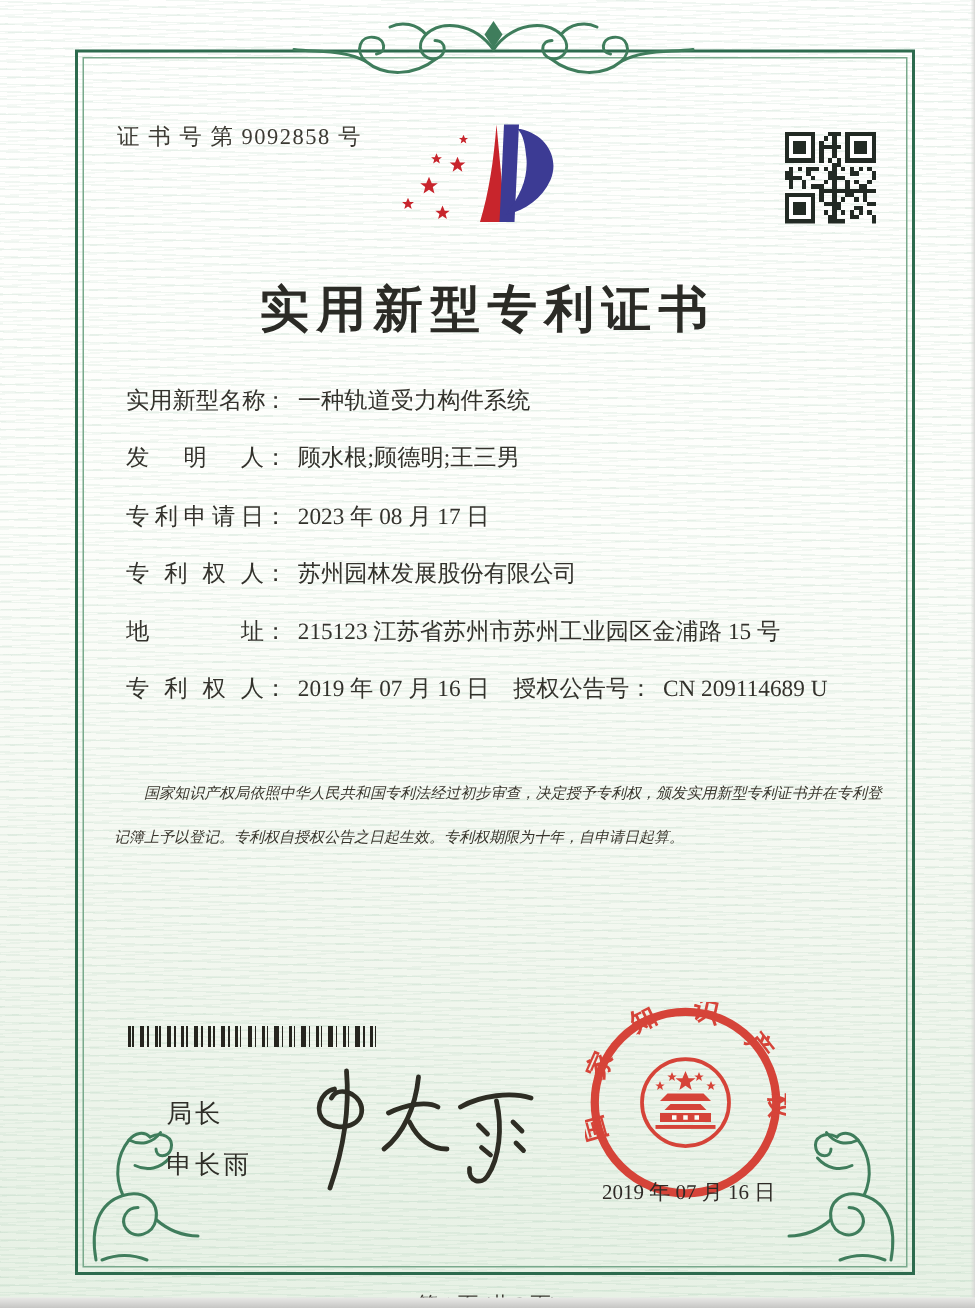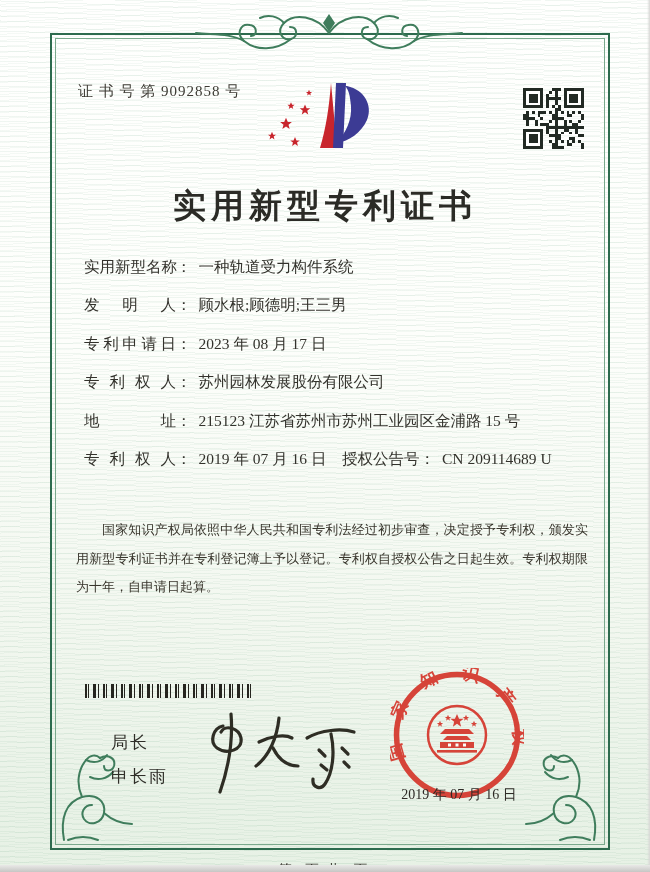--- a/index.html
+++ b/index.html
@@ -30,21 +30,21 @@
   .logo{position:absolute;left:263px;top:78px;width:112px;height:82px;}
   .qr{position:absolute;left:523px;top:88px;width:61px;height:61px;}
   .title{position:absolute;left:0;right:0;top:184px;text-align:center;
     font-size:33px;font-weight:600;letter-spacing:5px;color:#2b2b26;}
   .fields{position:absolute;left:84px;top:257px;right:58px;font-size:15.5px;}
   .field{height:38.4px;position:relative;white-space:nowrap;}
   .flabel{display:inline-block;width:92px;text-align:justify;text-align-last:justify;}
   .fvalue{margin-left:7px;}
   .grant-no-group{position:absolute;left:246px;top:0;margin-left:12px;}
   .paras{position:absolute;left:76px;right:62px;top:516px;
-    font-size:13px;line-height:28.5px;text-align:justify;color:#38352c;}
+    font-size:10px;line-height:28.5px;text-align:justify;color:#38352c;font-style:italic;}
   .paras p{margin:0;text-indent:2em;}
   .barcode{position:absolute;left:85px;top:684px;width:168px;height:14px;
     background:repeating-linear-gradient(90deg,
       #26251f 0 2px, rgba(0,0,0,0) 2px 3px,
       #26251f 3px 4px, rgba(0,0,0,0) 4px 8px,
       #26251f 8px 11px, rgba(0,0,0,0) 11px 13px,
       #26251f 13px 14px, rgba(0,0,0,0) 14px 18px);}
   .signer{position:absolute;left:90px;top:731px;font-size:17px;color:#2f2e28;margin-left:21px;}
   .signer div{margin-bottom:11px;letter-spacing:2px;}
   .signature{position:absolute;left:195px;top:708px;width:170px;height:95px;}

